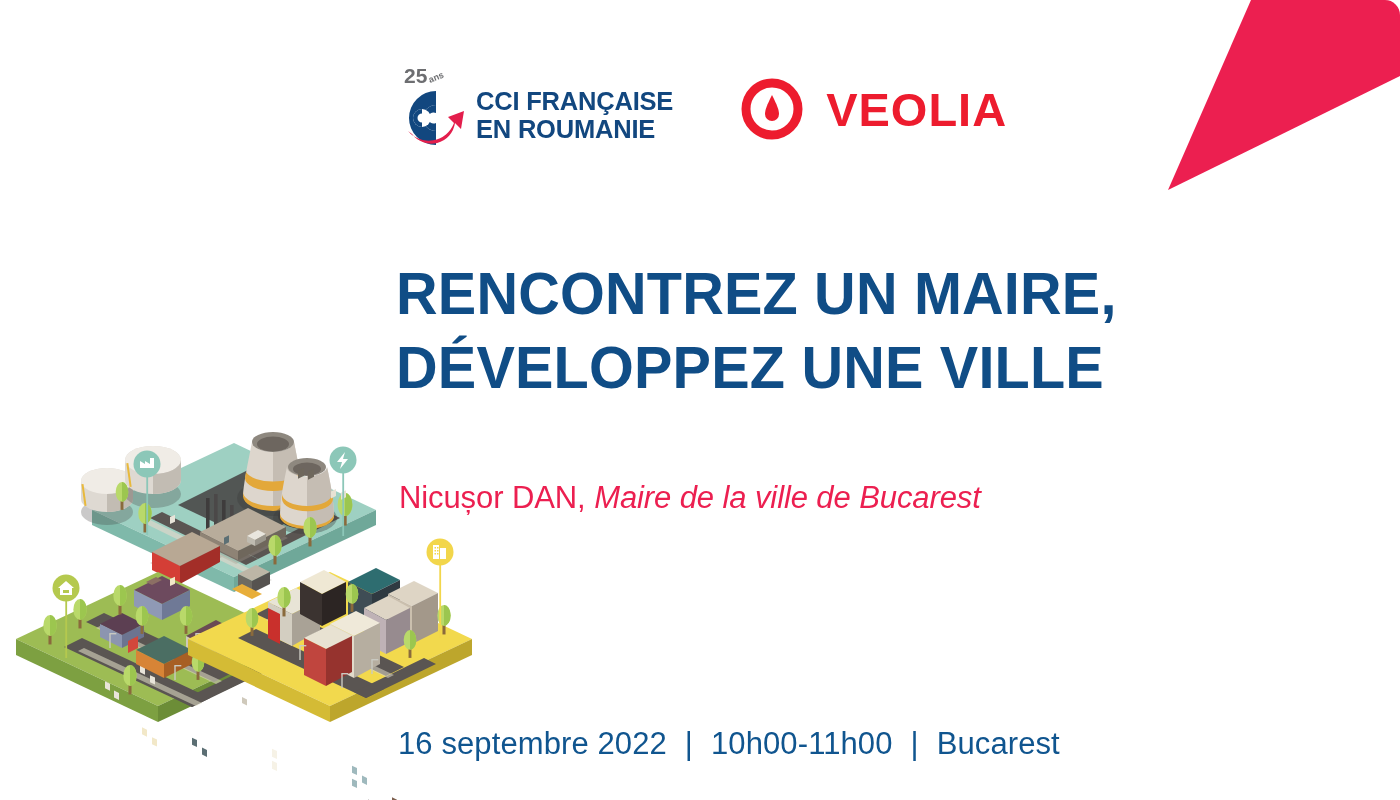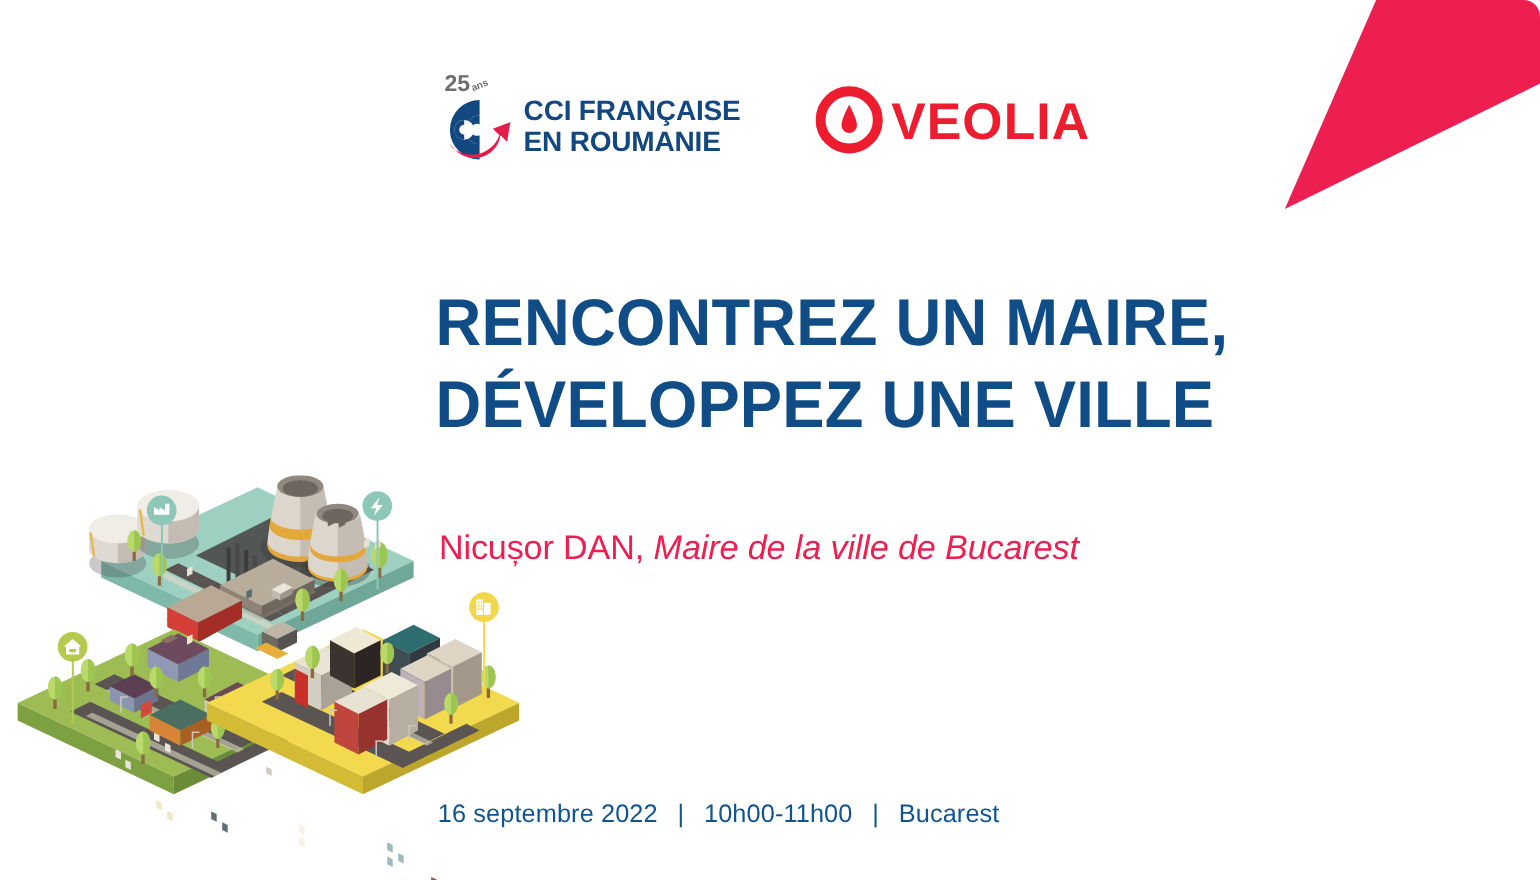--- a/index.html
+++ b/index.html
@@ -60,21 +60,21 @@
     font-family: "Liberation Sans", sans-serif;
     font-weight: bold;
     font-size: 25.5px;
     letter-spacing: -0.2px;
     color: #12477f;
     white-space: nowrap;
   }
   .veolia-logo {
     display: flex;
     align-items: center;
-    gap: 7px;
+    gap: 23px;
     margin-top: 6px;
   }
   .veolia-mark { width: 62px; height: 62px; flex: 0 0 auto; }
   .veolia-word {
     font-family: "Liberation Sans", sans-serif;
     font-weight: bold;
     font-size: 47px;
     letter-spacing: 1px;
     color: #ed1c2e;
     line-height: 1;
@@ -120,21 +120,21 @@
   }
 
   
   .footer-meta {
     position: absolute;
     left: 398px;
     top: 726px;
     display: flex;
     align-items: baseline;
     color: #10558f;
-    font-size: 23px;
+    font-size: 31px;
     letter-spacing: 0.1px;
     white-space: nowrap;
   }
   .footer-meta .sep {
     color: #10558f;
     margin: 0 18px;
     font-weight: normal;
   }
 
   

